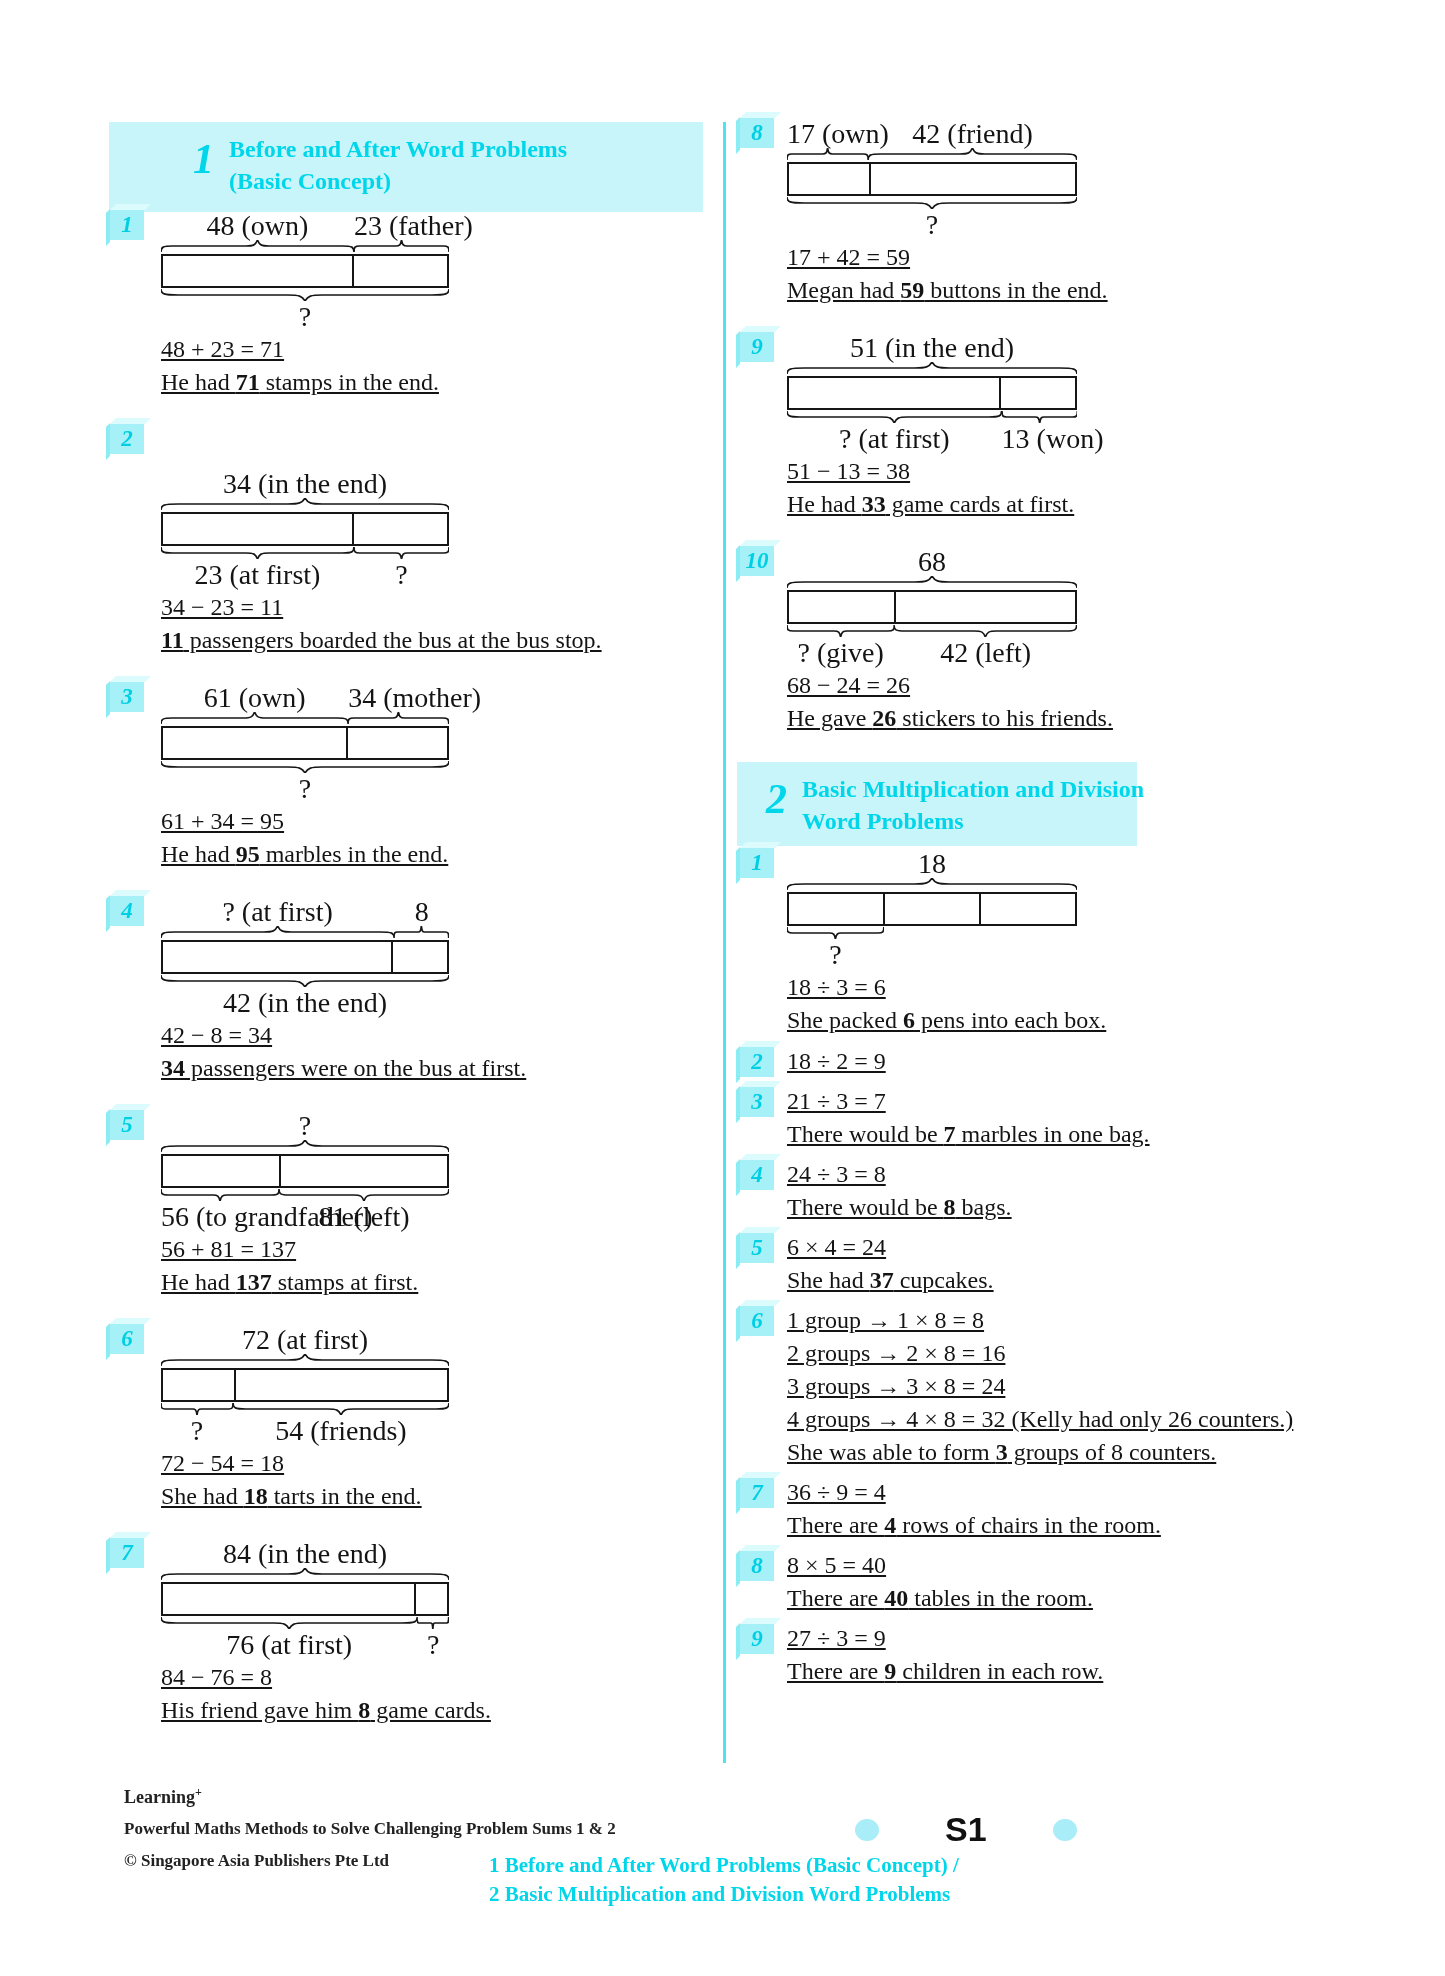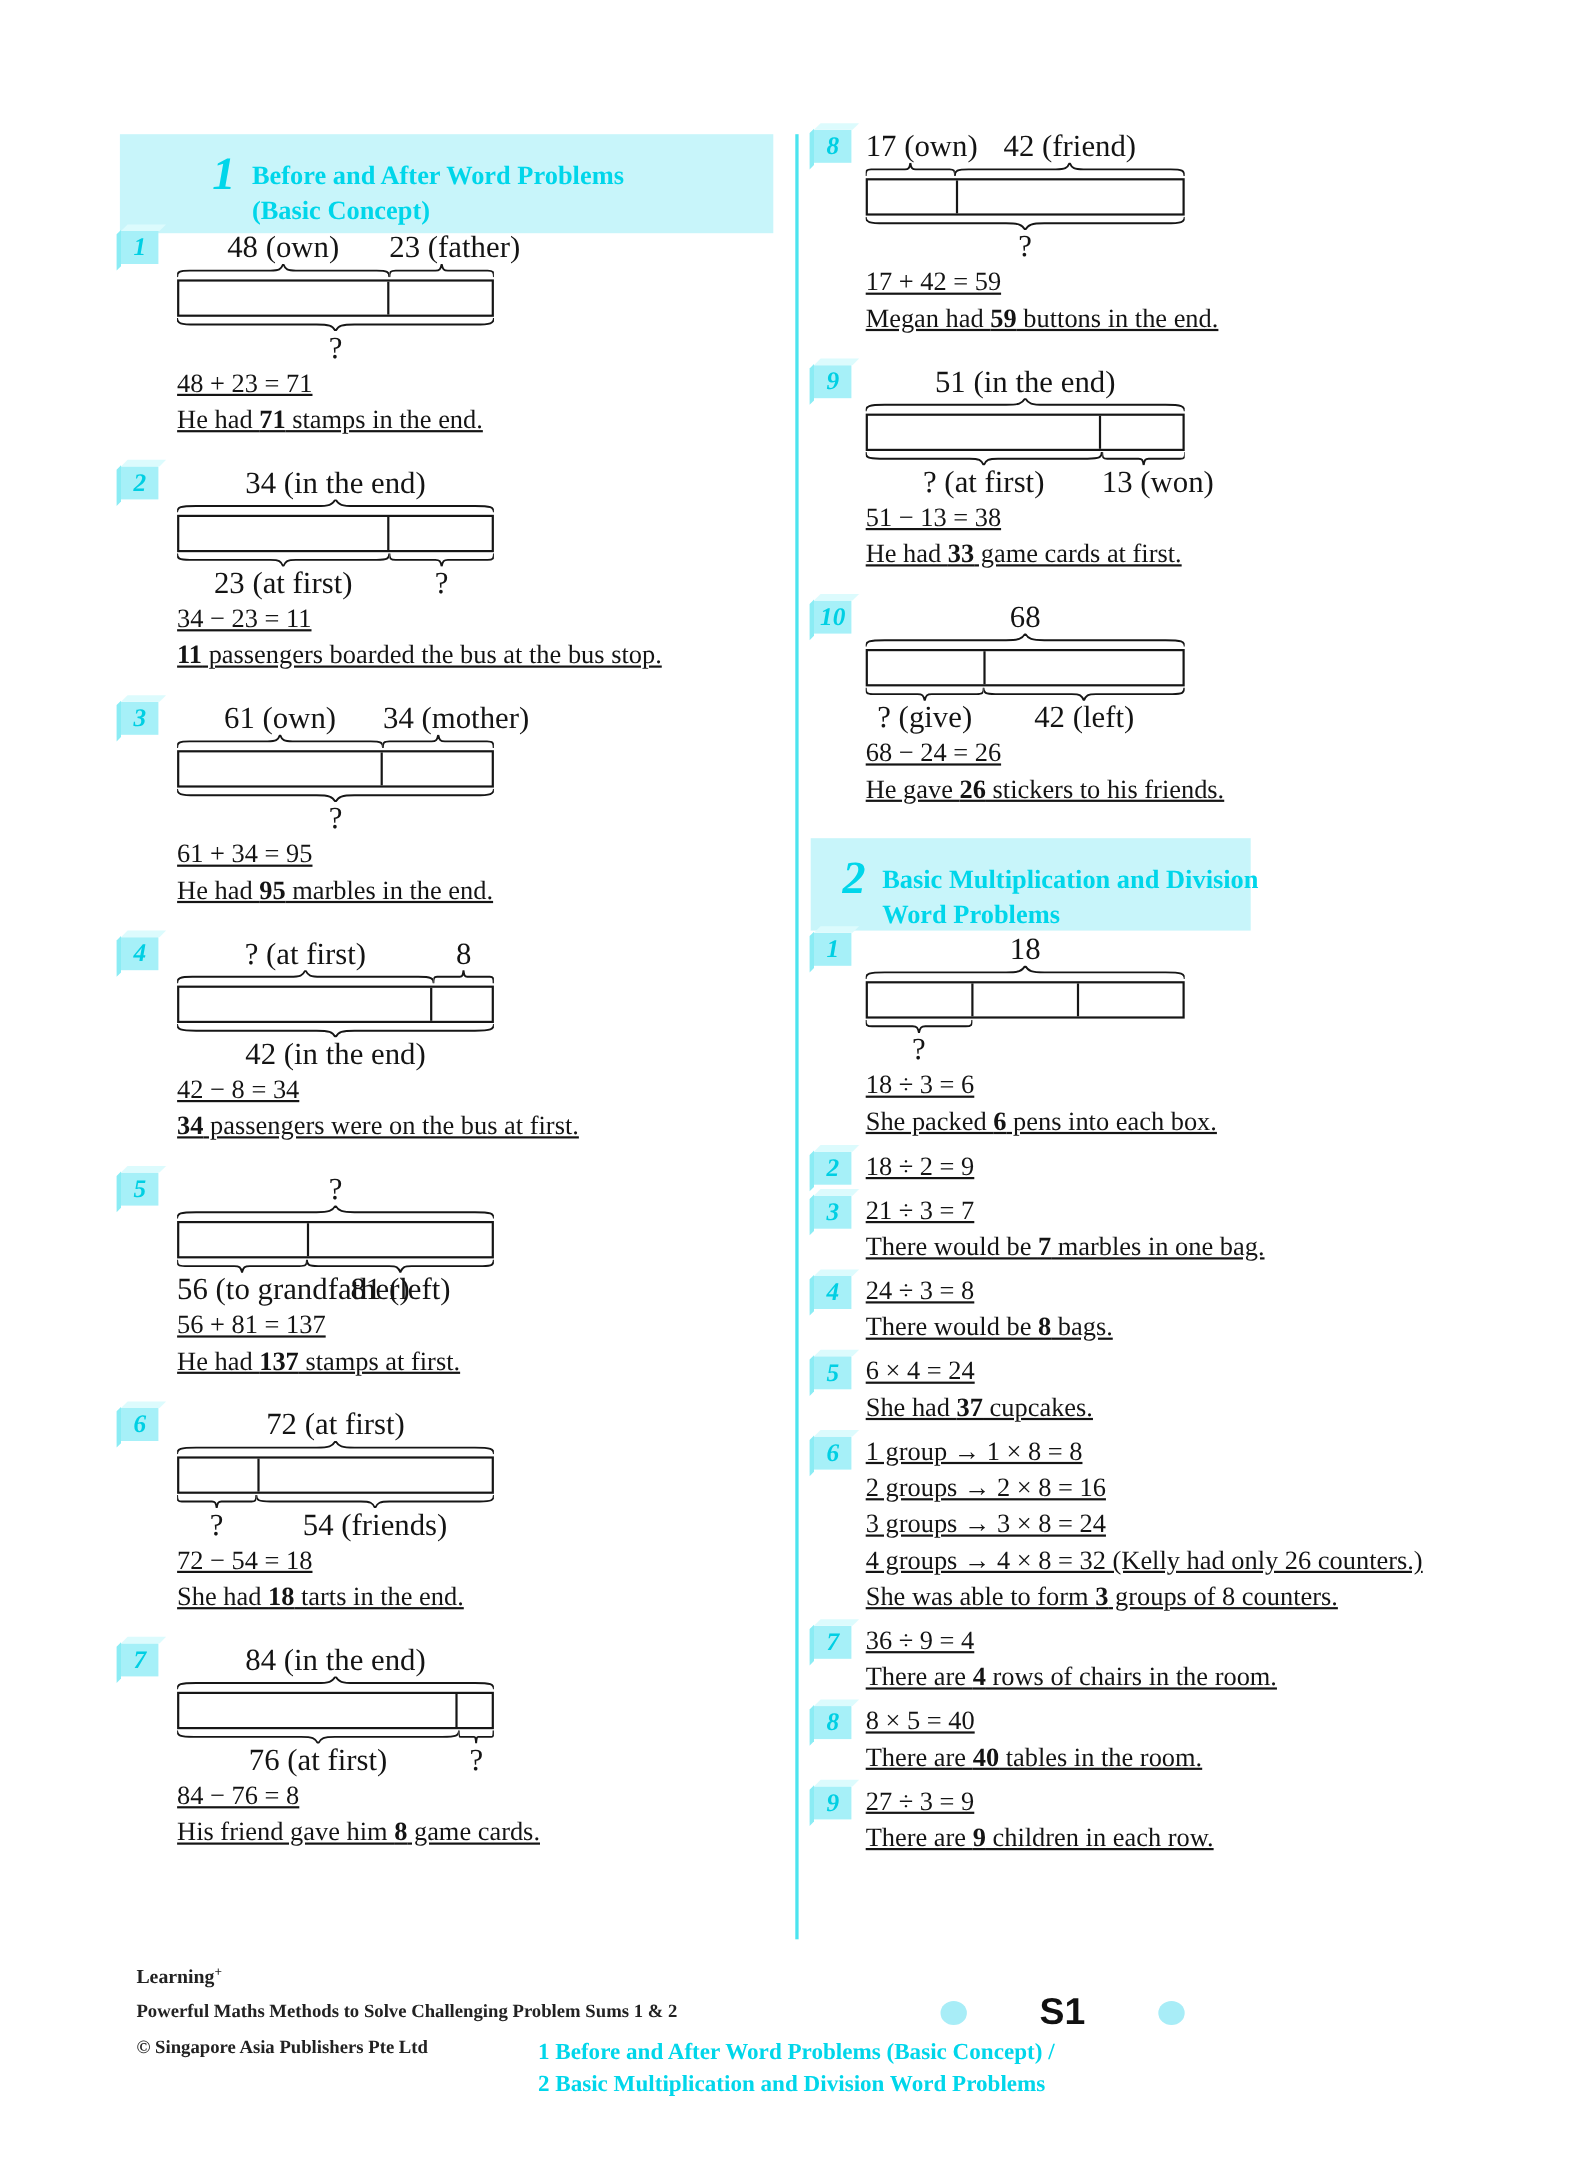--- a/index.html
+++ b/index.html
@@ -10,21 +10,21 @@
   #right-col{left:737px;top:90px;width:640px;padding-top:30px;}
 
   
   .band{background:var(--band,#c8f5fa);display:flex;align-items:flex-start;}
   .band1{width:594px;height:90px;margin-left:19px;margin-bottom:0;}
   .band2{width:400px;height:84px;margin-top:10px;margin-bottom:4px;}
   .bignum{font-size:42px;font-weight:bold;font-style:italic;color:var(--accent,#00d6ea);
           line-height:1;padding-top:16px;}
   .band1 .bignum{margin-left:84px;}
   .band2 .bignum{margin-left:29px;}
-  .titles{margin-left:15px;padding-top:22px;font-weight:bold;font-size:24px;
+  .titles{margin-left:15px;padding-top:11px;font-weight:bold;font-size:24px;
           line-height:32px;color:var(--accent,#00d6ea);white-space:nowrap;}
 
   
   .problem{position:relative;margin-bottom:27px;}
   .problem.textonly{margin-bottom:7px;}
   .problem.smallgap{margin-bottom:8px;}
   #left-col .problem{padding-left:71px;}
   #right-col .problem{padding-left:50px;}
   .badge{position:absolute;top:-2px;width:34px;height:30px;background:var(--badge,#a6f0f8);
          text-align:center;}
@@ -115,21 +115,21 @@
               <div class="dlabel" style="width: 100%;">?</div>
             </div>
           </div>
           <div class="tline">48 + 23 = 71</div>
           <div class="tline">He had <b>71</b> stamps in the end.</div>
         </div>
         <div class="problem">
           <div class="badge"><span>2</span></div>
           <div class="diagram">
             <div class="drow">
-              <div class="dlabel" style="width: 100%;">34 (in the end)</div>
+              <div class="dlabel" style="width: 100%; margin-top: 44px;">34 (in the end)</div>
             </div>
             <div class="drow">
               <div class="dbrace" style="width: 100%;">
                 <svg viewBox="0 0 100 12" preserveAspectRatio="none" class="brace-svg">
                   <path d="M0,12 C0,7 1,6 6,6 L44,6 C48,6 49,5 50,0 C51,5 52,6 56,6 L94,6 C99,6 100,7 100,12" fill="none" stroke="#161616" stroke-width="1.7" vector-effect="non-scaling-stroke"></path>
                 </svg>
               </div>
             </div>
             <div class="bar drow">
               <div class="seg" style="width: 67%;"></div>

